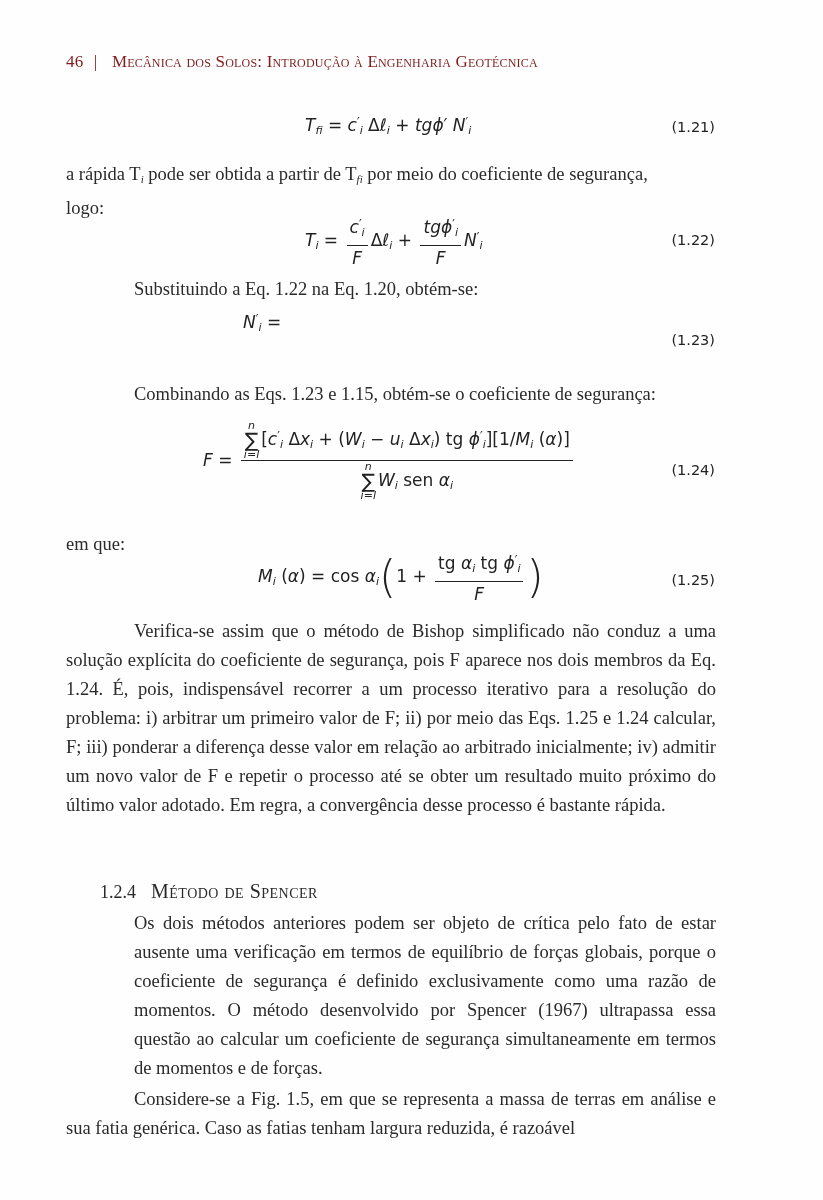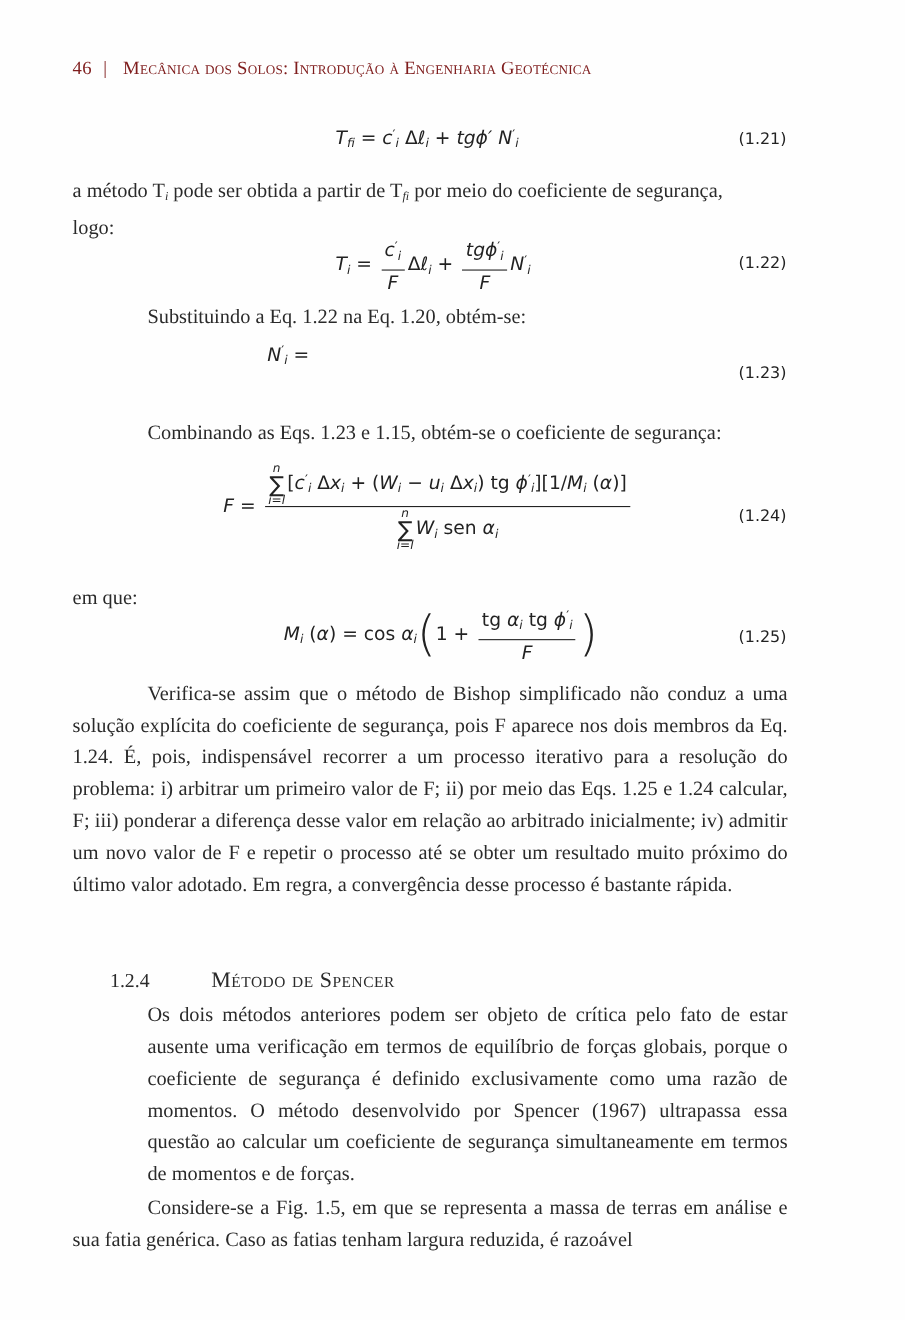--- a/index.html
+++ b/index.html
@@ -17,38 +17,38 @@
   .frac { display:inline-flex; flex-direction:column; align-items:center; vertical-align:middle; margin:0 3px;justify-content:center; }
   .frac .num { padding:0 3px; border-bottom:1.3px solid #222; line-height:24px; }
   .frac .den { padding:0 3px; line-height:24px; }
   .sub { font-size:11px; font-style:italic; vertical-align:-3px; }
   .sup { font-size:12px; vertical-align:5px; }
   .sum { display:inline-flex; flex-direction:column; align-items:center; vertical-align:middle; font-size:11px; line-height:11px; margin-right:2px; }
   .sum .sig { font-size:20px; line-height:18px; }
   .bigparen { font-size:44px; font-weight:200; vertical-align:middle; line-height:40px; }
   .section { left:100px; top:880px; font-size:20px; white-space:nowrap; }
   .section .sec-num { font-size:18px; margin-right:10px; }
-  .section .sec-title { font-variant:small-caps; letter-spacing:0.5px;margin-left:41px; }
+  .section .sec-title { font-variant:small-caps; letter-spacing:0.5px; }
 </style>
 </head>
 <body>
 
 <div class="abs header">
   <span class="pg">46</span>
   <span class="sep">|</span>
   <span class="title">Mecânica dos Solos: Introdução à Engenharia Geotécnica</span>
 </div>
 
 <div class="abs eq" style="left:305px; top:115px;">
   <i>T</i><span class="sub">fi</span> = <i>c</i><span class="sup">′</span><span class="sub">i</span> Δ<i>ℓ</i><span class="sub">i</span> + <i>tgϕ′ N</i><span class="sup">′</span><span class="sub">i</span>
 </div>
 <div class="abs eqnum" style="top:119px;">(1.21)</div>
 
 <div class="abs body-text" style="left:66px; top:160px; width:650px;">
-  <span>a método T</span><span class="sub">i</span><span> pode ser obtida a partir de T</span><span class="sub">fi</span><span> por meio do coeficiente de segurança,</span><br>
+  <span>a rápida T</span><span class="sub">i</span><span> pode ser obtida a partir de T</span><span class="sub">fi</span><span> por meio do coeficiente de segurança,</span><br>
   <span>logo:</span>
 </div>
 
 <div class="abs eq" style="left:305px; top:212px;">
   <i>T</i><span class="sub">i</span> =
   <span class="frac">
       <span class="num"><i>c</i><span class="sup">′</span><span class="sub">i</span></span>
       <span class="den"><i>F</i></span>
     </span>Δ<i>ℓ</i><span class="sub">i</span> +
   <span class="frac">

